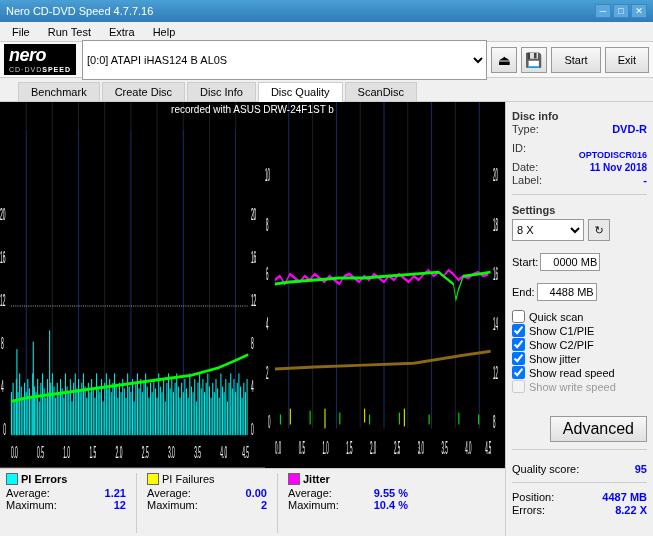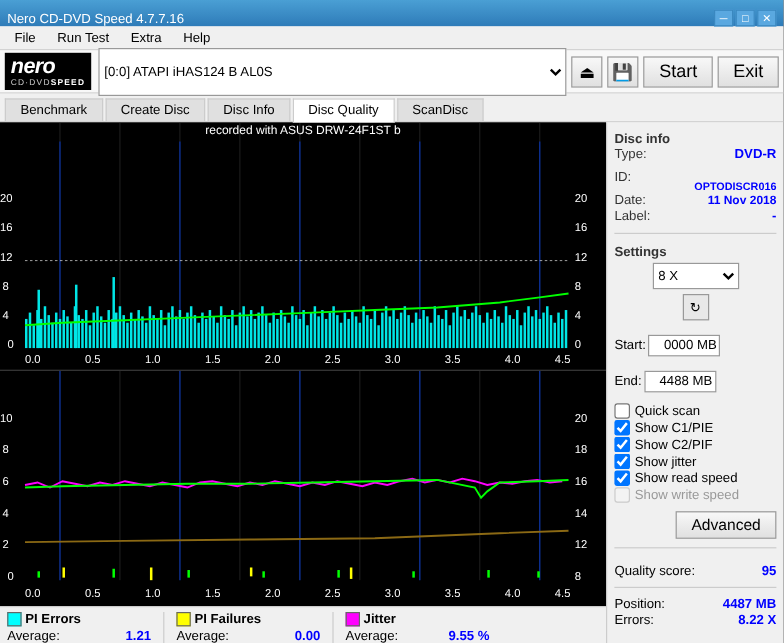--- a/index.html
+++ b/index.html
@@ -4,21 +4,21 @@
   <style>
     * { box-sizing: border-box; margin: 0; padding: 0; }
     body { font-family: 'Segoe UI', Tahoma, sans-serif; font-size: 11px; background: #f0f0f0; width: 653px; height: 536px; overflow: hidden; }
     
     
     .title-bar {
       background: linear-gradient(to bottom, #4a9fd4, #2e7bb8);
       color: white;
       height: 22px;
       display: flex;
-      align-items: flex-end;
+      align-items: center;
       padding: 0 6px;
       justify-content: space-between;
     }
     .title-bar-buttons { display: flex; gap: 2px; }
     .title-btn {
       width: 16px; height: 14px; background: #5aa8e0; border: 1px solid #3a88c0;
       color: white; font-size: 9px; cursor: pointer; display: flex; align-items: center; justify-content: center;
     }
     
     
@@ -50,42 +50,42 @@
     .drive-select {
       flex: 1;
       height: 40px;
       font-size: 11px;
       border: 1px solid #999;
       background: white;
     }
     .toolbar-btn {
       height: 26px;
       padding: 0 12px;
-      font-size: 15px;
+      font-size: 11px;
       border: 1px solid #999;
       background: linear-gradient(to bottom, #f8f8f8, #e0e0e0);
       cursor: pointer;
     }
     .icon-btn {
       width: 26px; height: 26px;
       border: 1px solid #999;
       background: linear-gradient(to bottom, #f8f8f8, #e0e0e0);
       cursor: pointer;
       display: flex; align-items: center; justify-content: center;
       font-size: 14px;
     }
     
     
     .tab-bar {
       background: #f0f0f0;
       border-bottom: 1px solid #ccc;
       height: 24px;
       display: flex;
       align-items: flex-end;
-      padding: 0 4px;
+      padding: 0 18px;
     }
     .tab {
       padding: 3px 12px;
       font-size: 11px;
       border: 1px solid #ccc;
       border-bottom: none;
       background: #e0e0e0;
       cursor: pointer;
       margin-right: 2px;
     }
@@ -125,23 +125,23 @@
     .mb-input {
       width: 60px; height: 18px; font-size: 11px;
       border: 1px solid #999; background: white; text-align: right;
       padding-right: 2px;
     }
     
     .checkbox-row { display: flex; align-items: center; gap: 4px; font-size: 11px; margin: 1px 0; }
     .checkbox-row input { margin: 0; }
     
     .advanced-btn {
-      margin-top: 0;
+      margin-top: 16px;
       padding: 3px 12px;
-      font-size: 13px;
+      font-size: 16px;
       border: 1px solid #999;
       background: linear-gradient(to bottom, #f8f8f8, #e0e0e0);
       cursor: pointer;
       align-self: flex-end;
     }
     
     .quality-score-row { display: flex; justify-content: space-between; font-size: 11px; margin-top: 6px; }
     .quality-score-val { color: blue; font-weight: bold; }
     .progress-row { display: flex; justify-content: space-between; font-size: 11px; margin: 1px 0; }
     .progress-val { color: blue; font-weight: bold; }
@@ -184,21 +184,21 @@
   <div class="tab">Create Disc</div>
   <div class="tab">Disc Info</div>
   <div class="tab active">Disc Quality</div>
   <div class="tab">ScanDisc</div>
 </div>
 
 <div class="main-content">
 
   <div style="flex:1; display:flex; flex-direction:column; background:black;">
 
-    <div style="flex:1; position:relative; display:flex; flex-direction:column;">
+    <div style="flex:1; position:relative; display:flex; flex-direction:row;">
 
       <div style="position:absolute;top:2px;left:0;right:0;text-align:center;color:white;font-size:10px;z-index:10;">recorded with ASUS   DRW-24F1ST  b</div>
 
       <div style="flex:1.1; position:relative; border-bottom:1px solid #444;">
         <svg width="100%" height="100%" viewBox="0 0 485 195" preserveAspectRatio="none">
 
           <rect width="485" height="195" fill="black"></rect>
 
           <line x1="48" y1="0" x2="48" y2="175" stroke="#333" stroke-width="0.5"></line>
           <line x1="96" y1="0" x2="96" y2="175" stroke="#333" stroke-width="0.5"></line>
@@ -482,21 +482,21 @@
         <div style="display:flex; justify-content:space-between; font-size:11px;">
           <span>Maximum:</span>
           <span style="color:blue;font-weight:bold;">12</span>
         </div>
 
       </div>
 
       <div style="width:1px; background:#ccc; height:60px; margin:0 4px;"></div>
 
       <div style="display:flex; flex-direction:column; min-width:120px;">
-        <div style="display:flex; align-items:flex-start; gap:3px; font-size:11px; font-weight:bold; margin-bottom:2px;">
+        <div style="display:flex; align-items:flex-start; gap:3px; font-size:11px; font-weight:normal; margin-bottom:2px;">
           <div style="width:12px;height:12px;background:yellow;border:1px solid #666;"></div>
           <span>PI Failures</span>
         </div>
         <div style="display:flex; justify-content:space-between; font-size:11px;">
           <span>Average:</span>
           <span style="color:blue;font-weight:bold;">0.00</span>
         </div>
         <div style="display:flex; justify-content:space-between; font-size:11px;">
           <span>Maximum:</span>
           <span style="color:blue;font-weight:bold;">2</span>
@@ -544,21 +544,21 @@
       <div class="sidebar-row">
         <span class="sidebar-label">Label:</span>
         <span class="sidebar-value">-</span>
       </div>
     </div>
 
     <div style="height:1px;background:#ccc;margin:3px 0;"></div>
 
     <div>
       <div class="sidebar-section-title">Settings</div>
-      <div style="display:flex; align-items:center; gap:4px; margin:3px 0;flex-direction:column;">
+      <div style="display:flex; align-items:flex-start; gap:4px; margin:3px 0;">
         <select class="settings-select">
           <option>8 X</option>
         </select>
         <div style="width:22px;height:22px;border:1px solid #999;background:#e8e8e8;display:flex;align-items:center;justify-content:center;cursor:pointer;font-size:11px;">↻</div>
       </div>
       <div style="display:flex; align-items:center; gap:2px; margin:12px 0; font-size:11px;">
         <span>Start:</span>
         <input type="text" class="mb-input" value="0000 MB" style="">
       </div>
       <div style="display:flex; align-items:center; gap:2px; margin:2px 0; font-size:11px;">

